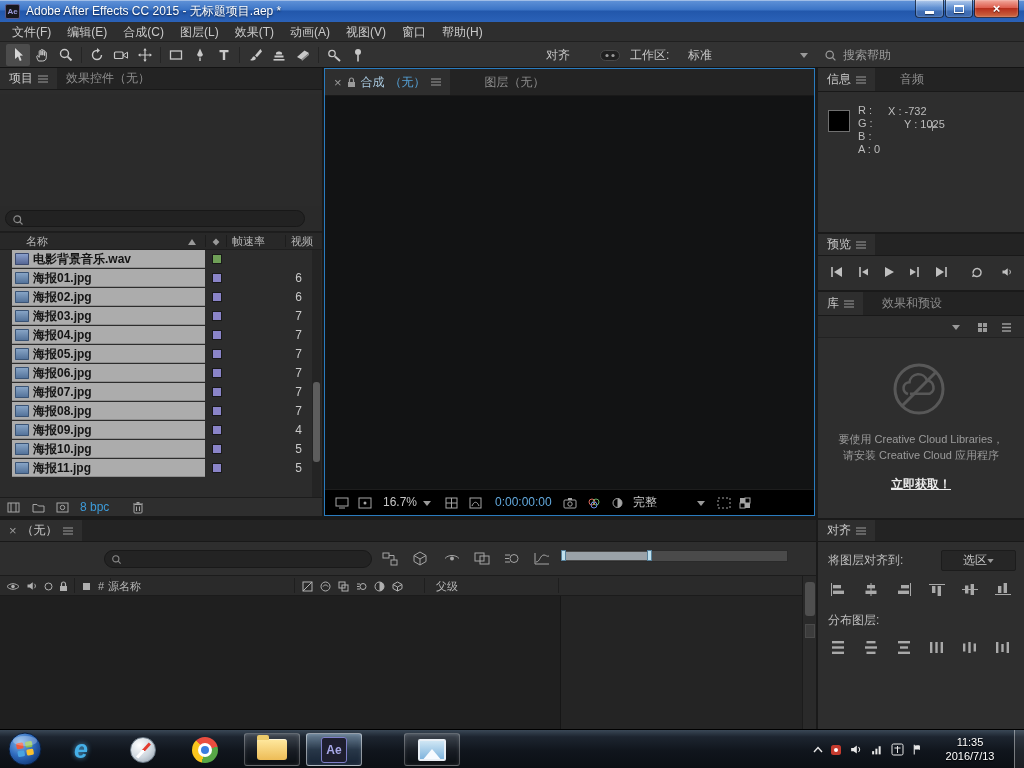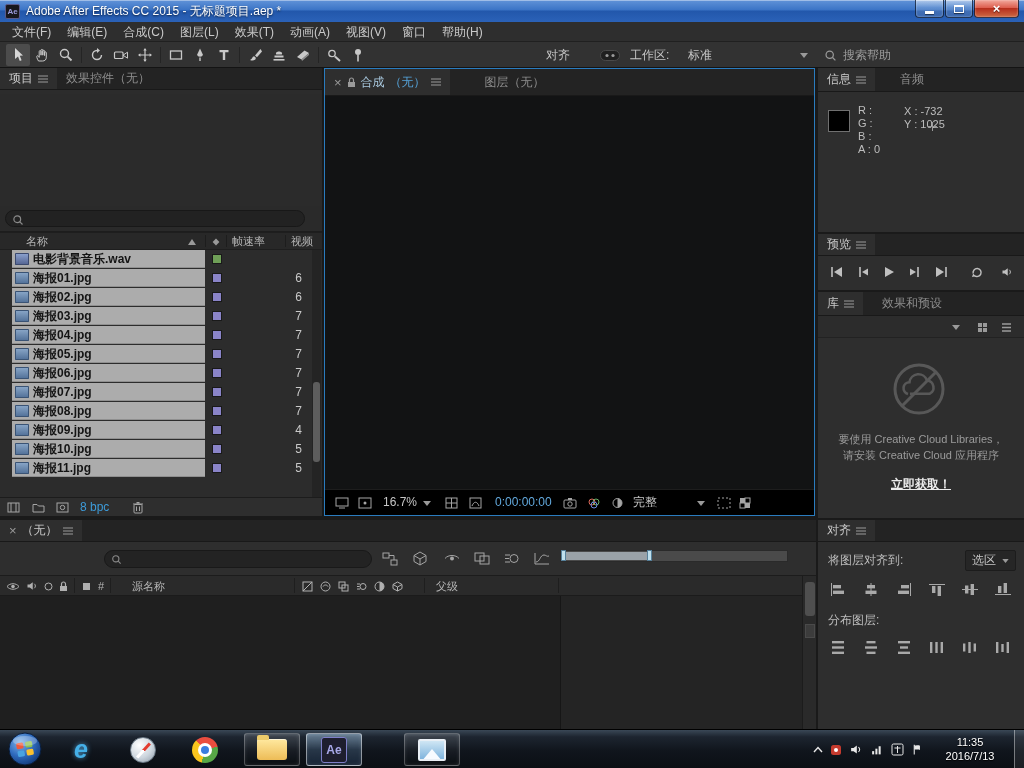--- a/index.html
+++ b/index.html
@@ -62,21 +62,21 @@
 .cbottom{background:#000000;border-top:1px solid #1d1d1d}
 .ddtext{position:absolute;top:0;line-height:25px;font-size:12px;color:#c6c6c6}
 .tc{color:#62a8dc !important}
 
 
 .inftxt{position:absolute;font-size:11px;color:#bdbdbd;white-space:nowrap}
 .swatch{position:absolute;width:22px;height:22px;background:#000;border:1px solid #707070}
 .libmsg{position:absolute;left:0;right:0;text-align:center;font-size:11px;color:#9b9b9b}
 .libcta{position:absolute;left:0;right:0;text-align:center;font-size:12px;color:#ececec;font-weight:bold;text-decoration:underline}
 .altext{position:absolute;font-size:12px;color:#bdbdbd}
-.alsel{position:absolute;display:flex;align-items:center;gap:6px;font-size:12px;color:#c6c6c6;background:#262626;border:1px solid #1c1c1c;padding:1px 6px;border-radius:2px}
+.alsel{position:absolute;display:flex;align-items:center;font-size:12px;color:#c6c6c6;background:#262626;border:1px solid #1c1c1c;padding:1px 21px;border-radius:2px}
 .albtn{position:absolute;top:0;width:24px;height:18px;display:flex;align-items:center;justify-content:center}
 
 
 .tl-toolbar{background:#2e2e2e;border-bottom:1px solid #1c1c1c}
 .tl-search{position:absolute;background:#232323;border:1px solid #191919;border-radius:9px}
 .tl-search input{position:absolute;left:20px;top:0;right:4px;height:16px;background:transparent;border:none;color:#ccc;font-size:11px;outline:none;width:240px}
 .tl-headrow{background:#2a2a2a;border-bottom:1px solid #1b1b1b}
 .tlh{position:absolute;top:0;line-height:20px;font-size:11px;color:#b5b5b5}
 .tlvline{position:absolute;top:2px;bottom:2px;width:1px;background:#1e1e1e}
 .navtrack{position:absolute;background:#4a4a4a;border:1px solid #2a2a2a}
@@ -499,21 +499,21 @@
       <div class="tab" style="margin-left:16px">
           <span>音频</span>
         </div>
     </div>
     <div class="abs" style="left:0;right:0;top:24px;bottom:0;background:#2e2e2e">
       <span class="swatch" style="left:10px;top:18px"></span>
       <div class="inftxt" style="left:40px;top:12px">R :</div>
       <div class="inftxt" style="left:40px;top:25px">G :</div>
       <div class="inftxt" style="left:40px;top:38px">B :</div>
       <div class="inftxt" style="left:40px;top:51px">A : 0</div>
-      <div class="inftxt" style="left:86px;top:13px">X : -732</div>
+      <div class="inftxt" style="left:70px;top:13px">X : -732</div>
       <div class="inftxt" style="left:86px;top:26px">Y : 1025</div>
       <svg class="abs" style="left:110px;top:30px" width="9" height="9" viewBox="0 0 9 9">
           <path d="M4.5 0 V9 M0 4.5 H9" stroke="#9a9a9a"></path>
         </svg>
     </div>
   </div>
 
   <div class="panel" style="left:818px;top:234px;width:206px;height:56px">
     <div class="tabbar" style="height:22px">
       <div class="tab active">
@@ -761,21 +761,21 @@
       <svg class="abs" style="left:59px;top:5px" width="9" height="11" viewBox="0 0 9 11">
           <rect x="1" y="5" width="7" height="5" fill="#b0b0b0"></rect>
           <path d="M2.5 5 V3 a2 2 0 0 1 4 0 V5" fill="none" stroke="#b0b0b0" stroke-width="1.2"></path>
         </svg>
       <span class="tlvline" style="left:74px"></span>
       <svg class="abs" style="left:82px;top:6px" width="9" height="9" viewBox="0 0 9 9">
           <rect x="1" y="1" width="7" height="7" fill="#b0b0b0"></rect>
         </svg>
       <span class="tlh" style="left:98px">#</span>
       <span class="tlvline" style="left:110px"></span>
-      <span class="tlh" style="left:132px">源名称</span>
+      <span class="tlh" style="left:108px">源名称</span>
       <span class="tlvline" style="left:294px"></span>
       <svg class="abs" style="left:302px;top:5px" width="11" height="11" viewBox="0 0 11 11">
           <rect x="1" y="1" width="9" height="9" fill="none" stroke="#b0b0b0"></rect>
           <line x1="1" y1="10" x2="10" y2="1" stroke="#b0b0b0"></line>
         </svg>
       <svg class="abs" style="left:320px;top:5px" width="11" height="11" viewBox="0 0 11 11">
           <circle cx="5.5" cy="5.5" r="4.5" fill="none" stroke="#b0b0b0"></circle>
           <path d="M3 5.5 C4 3.5 7 3.5 8 5.5" fill="none" stroke="#b0b0b0"></path>
         </svg>
       <svg class="abs" style="left:338px;top:5px" width="11" height="11" viewBox="0 0 11 11">

